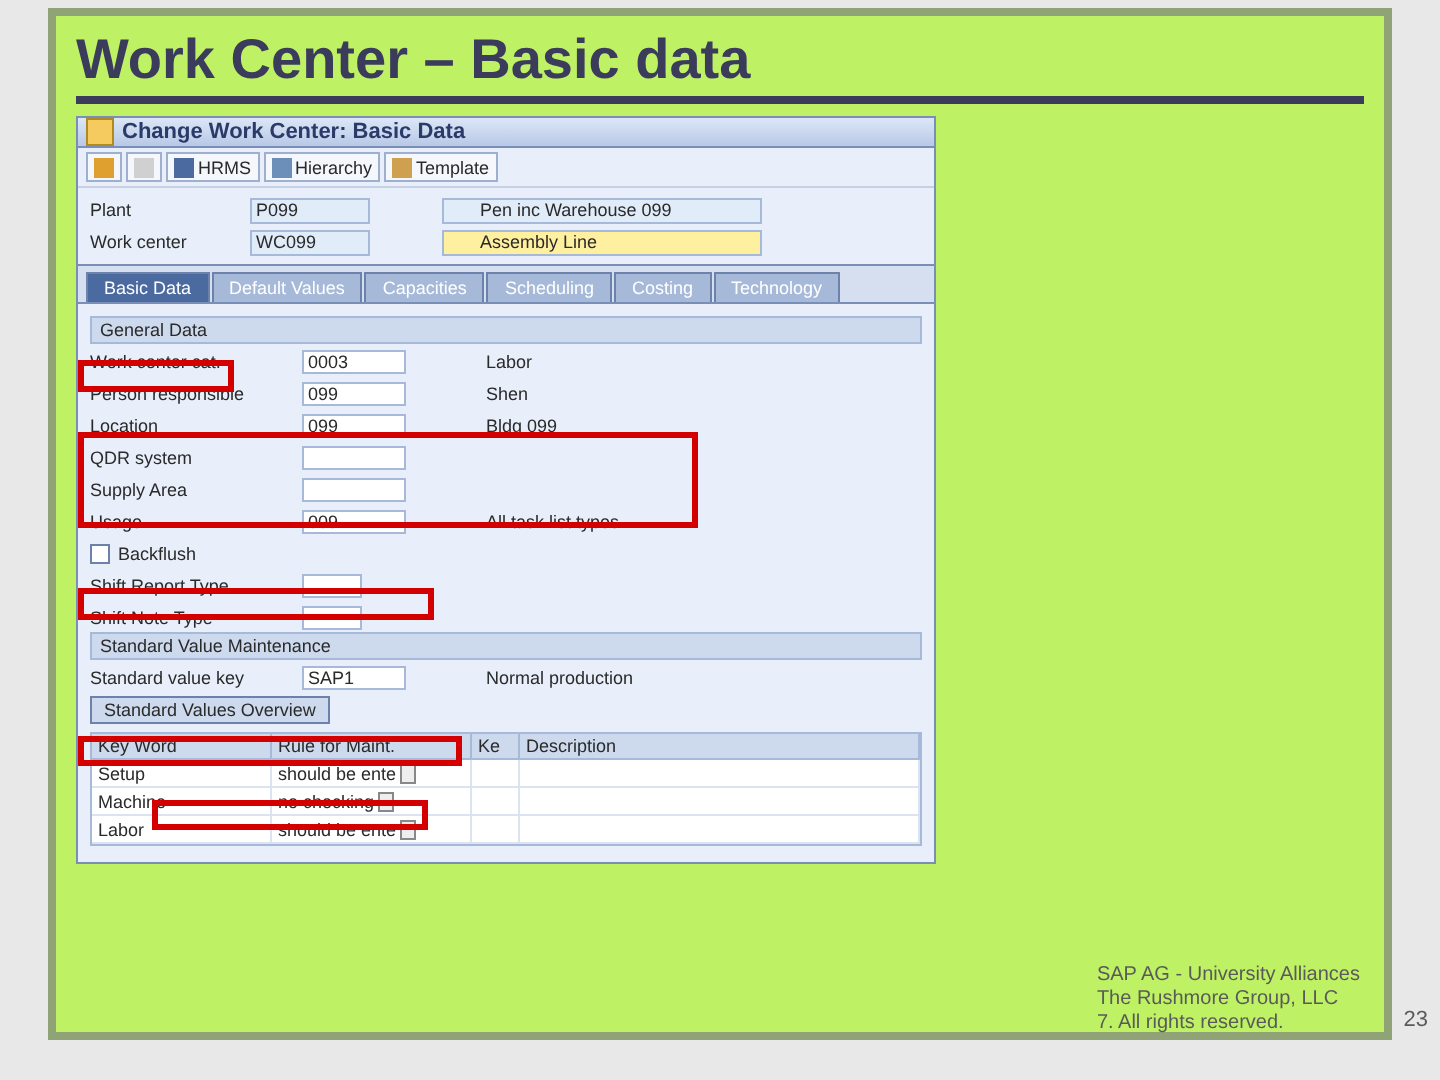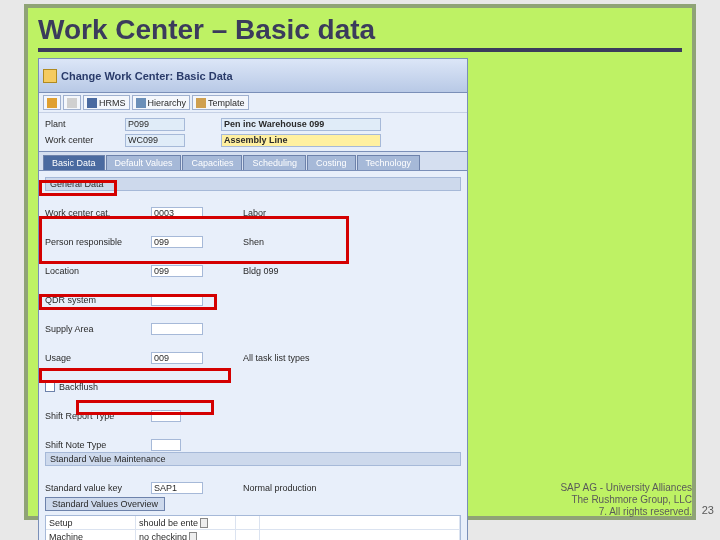--- a/index.html
+++ b/index.html
@@ -1,56 +1,56 @@
 <!DOCTYPE html>
 <html><head>
 <meta charset="utf-8">
 <style>
   * { box-sizing: border-box; margin: 0; padding: 0; font-family: Arial, sans-serif; }
   body { width: 720px; height: 540px; background: #e8e8e8; overflow: hidden; position: relative; }
   .frame { position: absolute; top: 4px; left: 24px; right: 24px; bottom: 20px; background: #bef264; border: 4px solid #8fa376; padding: 6px 10px; }
   .slide-title { font-family: Verdana, sans-serif; font-size: 28px; font-weight: bold; color: #3b3b5c; margin-bottom: 6px; border-bottom: 4px solid #3b3b5c; padding-bottom: 2px; }
   .sap-window { background: #e8effa; border: 1px solid #7a8fb8; font-size: 10px; color: #2a2a2a; width: 430px; }
-  .sap-titlebar { background: linear-gradient(#dce6f7, #b8c9e6); border-bottom: 1px solid #7a8fb8; display: flex; align-items: center; padding: 2px 4px; height: 34px; }
+  .sap-titlebar { background: linear-gradient(#dce6f7, #b8c9e6); border-bottom: 1px solid #7a8fb8; display: flex; align-items: center; padding: 2px 4px; height: 15px; }
   .sap-titlebar .icon { width: 14px; height: 14px; margin-right: 4px; background: #f5cb60; border: 1px solid #b08a20; }
   .sap-title { font-weight: bold; color: #2a3b6a; font-size: 11px; }
   .sap-toolbar { background: #e8effa; border-bottom: 1px solid #c5d0e5; padding: 3px 4px; display: flex; align-items: center; gap: 2px; height: 20px; }
   .tbtn { display: inline-flex; align-items: center; gap: 2px; background: #f4f7fc; border: 1px solid #9fb0cf; height: 15px; padding: 0 3px; font-size: 9px; cursor: pointer; }
   .tbtn .ti { width: 10px; height: 10px; display: inline-block; }
   .ti-back { background: #e0a030; }
   .ti-doc { background: #d0d0d0; }
   .ti-hat { background: #4a6aa0; }
   .ti-hier { background: #6b8fb8; }
   .ti-tmpl { background: #cfa050; }
   .header-fields { padding: 3px 6px; }
   .hrow { display: flex; align-items: center; height: 16px; }
   .hlabel { width: 80px; font-size: 9px; color: #2a2a2a; }
   .hval { width: 60px; background: #e0ecf8; border: 1px solid #a6b9d8; height: 13px; padding: 0 2px; font-size: 9px; display: flex; align-items: center; }
-  .hdesc { margin-left: 36px; width: 160px; background: #e0ecf8; border: 1px solid #a6b9d8; height: 13px; padding: 0 2px; font-size: 9px; display: flex; align-items: center; font-weight: bold; }
+  .hdesc { margin-left: 36px; width: 160px; background: #e0ecf8; border: 1px solid #a6b9d8; height: 13px; padding: 0 18px; font-size: 9px; display: flex; align-items: center; }
   .hdesc.yellow { background: #fff0a0; }
   .tabstrip { display: flex; background: #d5dff0; border-top: 1px solid #7a8fb8; border-bottom: 1px solid #7a8fb8; padding-left: 4px; padding-top: 3px; gap: 0; }
   .tab { padding: 2px 8px; font-size: 9px; background: #a6b9d8; border: 1px solid #6d82ab; border-bottom: none; color: #fff; cursor: pointer; margin-right: 1px; }
   .tab.active { background: #4a6aa0; color: #fff; }
   .tabcontent { background: #e8effa; padding: 4px 6px 8px 6px; }
   .section-head { background: #cdd9ec; border: 1px solid #a6b9d8; font-size: 9px; padding: 1px 4px; margin-top: 2px; }
-  .frow { display: flex; align-items: center; height: 15px; margin-top: 14px; }
+  .frow { display: flex; align-items: center; height: 15px; margin-top: 1px; }
   .flabel { width: 106px; font-size: 9px; }
   .finput { width: 52px; background: #fff; border: 1px solid #a6b9d8; height: 12px; font-size: 9px; padding: 0 2px; display: flex; align-items: center; }
   .fdesc { margin-left: 40px; font-size: 9px; width: 120px; }
   .checkbox { width: 10px; height: 10px; border: 1px solid #6d82ab; background: #fff; margin-right: 4px; }
   .svo-btn { background: #cdd9ec; border: 1px solid #6d82ab; font-size: 9px; padding: 1px 6px; margin: 2px 0; display: inline-block; cursor: pointer; }
   .table { border: 1px solid #a6b9d8; margin-top: 2px; }
   .thead { background: #cdd9ec; display: flex; font-size: 9px; border-bottom: 1px solid #a6b9d8; }
   .th { padding: 1px 3px; border-right: 1px solid #a6b9d8; }
   .th1 { width: 90px; } .th2 { width: 100px; } .th3 { width: 24px; } .th4 { flex: 1; }
   .trow { display: flex; font-size: 9px; background: #fff; border-bottom: 1px solid #dbe3f0; height: 14px; }
   .td { padding: 0 3px; border-right: 1px solid #dbe3f0; display: flex; align-items: center; overflow: hidden; white-space: nowrap; }
   .drop { width: 8px; height: 10px; border: 1px solid #888; background: #eee; margin-left: 2px; }
   .red { position:absolute; border: 3px solid #d40000; pointer-events: none; }
-  .footer { position: absolute; right: 28px; bottom: 22px; font-size: 10px; color: #5a5a5a; text-align: right; line-height: 1.2; }
+  .footer { position: absolute; right: 40px; bottom: 22px; font-size: 10px; color: #5a5a5a; text-align: left; line-height: 1.2; }
   .pagenum { position: absolute; right: 6px; bottom: 24px; font-size: 11px; color: #5a5a5a; }
 </style>
 </head>
 <body>
 
 <div class="frame">
   <div class="slide-title">Work Center – Basic data</div>
 
   <div class="sap-window">
     <div class="sap-titlebar">
@@ -145,20 +145,26 @@
 
       <div class="section-head" style="margin-top:0">Standard Value Maintenance</div>
       <div class="frow">
         <span class="flabel">Standard value key</span>
         <span class="finput">SAP1</span>
         <span class="fdesc">Normal production</span>
       </div>
       <span class="svo-btn">Standard Values Overview</span>
 
       <div class="table">
+        <div class="thead">
+          <div class="th th1">Key Word</div>
+          <div class="th th2">Rule for Maint.</div>
+          <div class="th th3">Ke</div>
+          <div class="th th4">Description</div>
+        </div>
         <div class="trow">
           <div class="td th1">Setup</div>
           <div class="td th2">
               <span>should be ente</span>
               <span class="drop"></span>
             </div>
           <div class="td th3"></div>
           <div class="td th4"></div>
         </div>
         <div class="trow">

